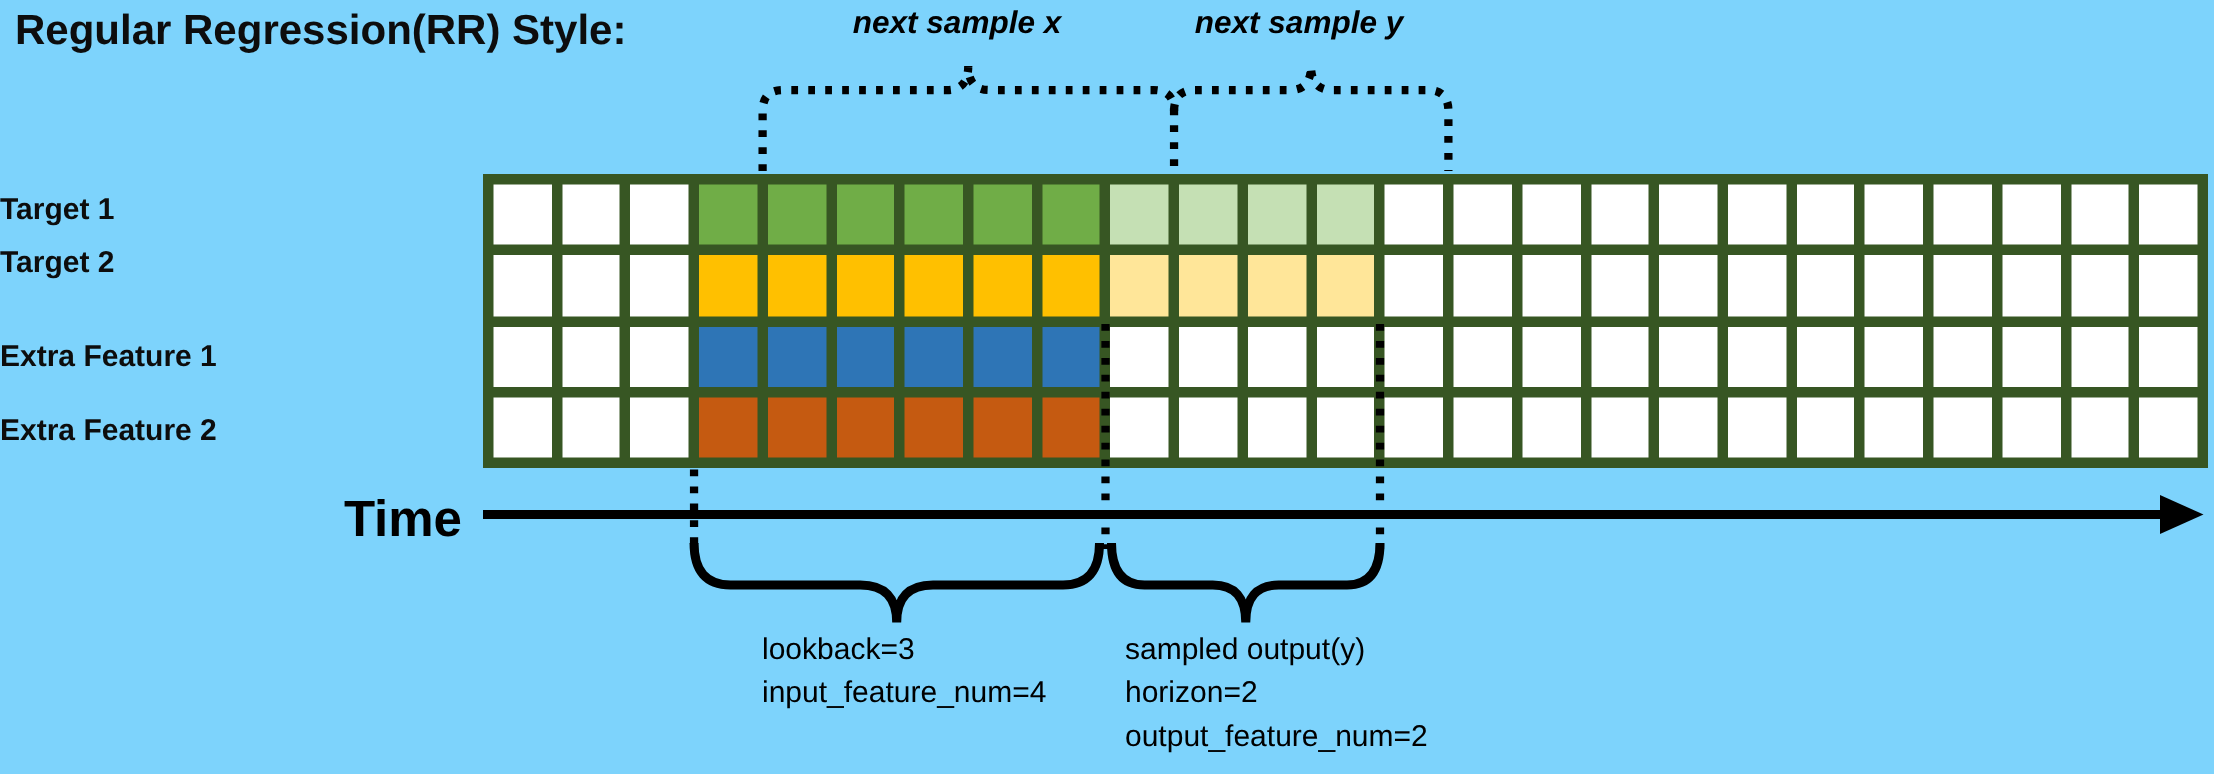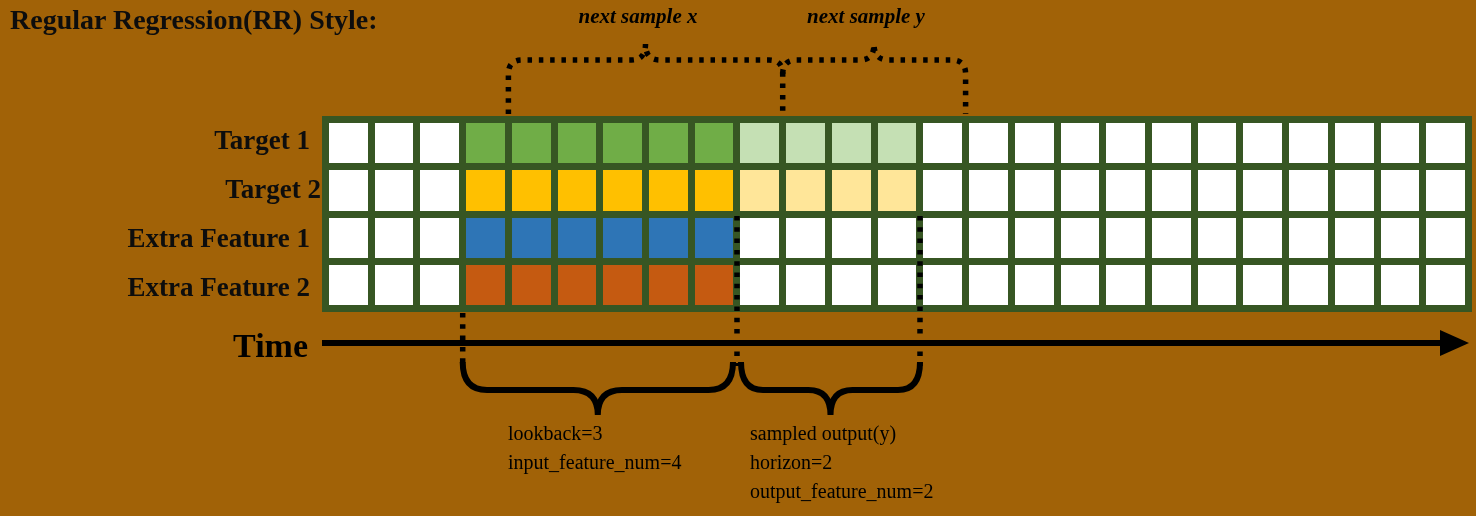--- a/index.html
+++ b/index.html
@@ -1,35 +1,35 @@
 <!DOCTYPE html>
 <html><head>
 <meta charset="utf-8">
 <style>
   html,body{margin:0;padding:0;background:#fff;}
   .canvas{
-    position:relative;width:1476px;height:516px;background:#a16207;
-    font-family:Liberation Serif, serif;overflow:hidden;color:#000;
+    position:relative;width:1476px;height:516px;background:#7dd3fc;
+    font-family:Liberation Sans, sans-serif;overflow:hidden;color:#000;
   }
   .title{
     position:absolute;left:10px;top:4px;font-size:28px;font-weight:700;
     color:#0d0d0d;white-space:nowrap;
   }
   .sample-label{
     position:absolute;top:4px;transform:translateX(-50%);
     font-size:21px;font-style:italic;font-weight:600;white-space:nowrap;
   }
   .sample-label.x{left:638px;}
   .sample-label.y{left:866px;}
   .row-label{
     position:absolute;left:0;width:310px;height:49px;line-height:49px;
-    text-align:right;font-size:27px;font-weight:700;color:#0d0d0d;white-space:nowrap;
+    font-size:20px;font-weight:700;color:#0d0d0d;white-space:nowrap;
   }
   .row-label.r0{top:116px;}
-  .row-label.r1{top:165px;padding-left:11px;}
+  .row-label.r1{top:151px;}
   .row-label.r2{top:214px;}
   .row-label.r3{top:263px;}
   .grid{
     position:absolute;left:322px;top:116px;width:1150px;height:196px;
     box-sizing:border-box;display:flex;flex-direction:column;gap:7px;padding:7px;
     background:#375623;
   }
   .grid-row{flex:1;display:grid;grid-template-columns:repeat(25,1fr);gap:7px;}
   .cell{background:#fff;}
   .time-label{

